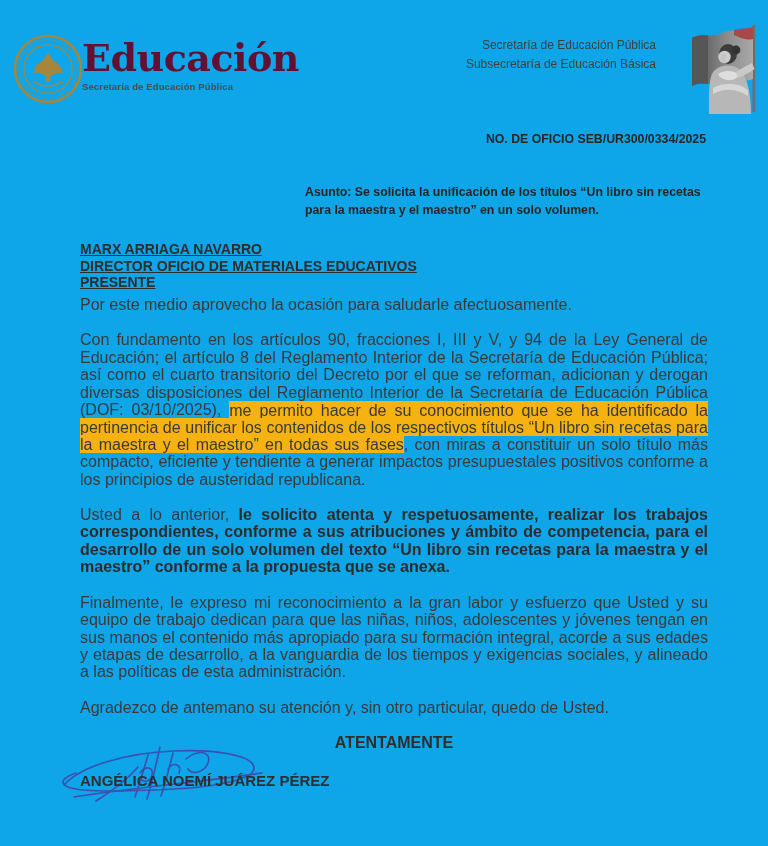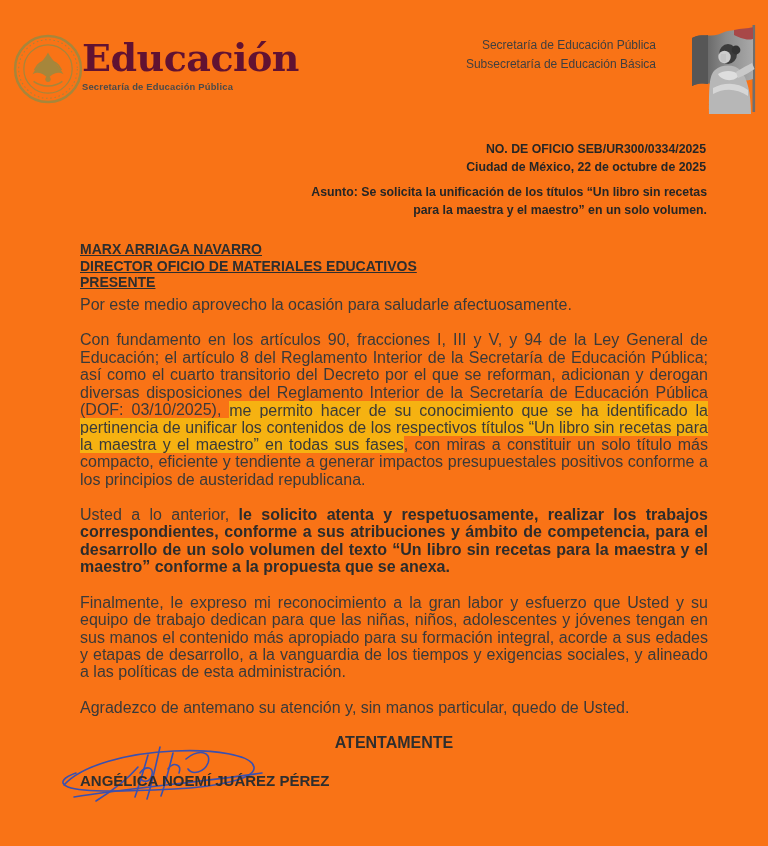--- a/index.html
+++ b/index.html
@@ -1,39 +1,39 @@
 <!DOCTYPE html>
 <html><head>
 <meta charset="utf-8">
 <style>
   html,body{margin:0;padding:0;background:#ffffff;}
   .page{
-    position:relative;width:768px;height:846px;background:#f97316;
+    position:relative;width:768px;height:846px;background:#0ea5e9;
     font-family:"Liberation Sans",sans-serif;color:#3a3a3a;overflow:hidden;
   }
   
   .seal{position:absolute;left:12px;top:32px;width:72px;height:74px;}
   .logo-block{position:absolute;left:82px;top:38px;}
   .wordmark{
     font-family:"DejaVu Serif","Liberation Serif",serif;
     font-weight:bold;font-size:38px;line-height:40px;color:#611232;letter-spacing:-0.5px;
   }
   .logo-sub{font-size:9.4px;font-weight:bold;color:#4a4a4a;margin-top:3px;letter-spacing:0.2px;}
   .dept-lines{
     position:absolute;top:36px;right:112px;text-align:right;
     font-size:12px;line-height:19px;color:#3f3f3f;
   }
   .flag-art{position:absolute;right:0px;top:24px;width:102px;height:90px;}
   
   .meta{
-    position:absolute;top:141px;right:62px;text-align:right;
+    position:absolute;top:131px;right:62px;text-align:right;
     font-weight:bold;font-size:12.3px;line-height:17.5px;color:#262626;
   }
   .subject{
-    position:absolute;top:184px;left:305px;width:402px;text-align:right;
+    position:absolute;top:184px;left:305px;width:402px;text-align:left;
     font-weight:bold;font-size:12.3px;line-height:17.5px;color:#262626;
   }
   
   .recipient{
     position:absolute;left:80px;top:241px;
     font-weight:bold;font-size:14px;line-height:16.5px;color:#2e2e2e;text-decoration:underline;
   }
   
   .body-flow{
     position:absolute;left:80px;top:296px;width:628px;
@@ -96,37 +96,36 @@
     <circle cx="58.5" cy="33" r="6.2" fill="#cdcdcd"></circle>
     <path d="M55,30 C54,33 54,36 56,38 L60,38 L60,30 Z" fill="#c4c4c4"></path>
     <path d="M49,46 C56,40 69,40 75,47 C81,54 85,68 85,90 L43,90 C43,64 43,51 49,46 Z" fill="#b7b7b7"></path>
     <path d="M52,50 C58,46 68,46 73,51 C70,58 56,58 52,50 Z" fill="#dedede"></path>
     <path d="M47,64 C58,58 72,58 82,66 L82,72 C70,64 58,64 47,70 Z" fill="#d6d6d6"></path>
     <path d="M70,48 C76,44 82,41 86,39 L88.5,45 C83,49 77,52 72,54 Z" fill="#c9c9c9"></path>
   </svg>
 
   <div class="meta">
     <div>NO. DE OFICIO SEB/UR300/0334/2025</div>
-    <div>Ciudad de México, 22 de octubre de 2025</div>
   </div>
 
   <div class="subject">Asunto: Se solicita la unificación de los títulos “Un libro sin recetas para la maestra y el maestro” en un solo volumen.</div>
 
   <div class="recipient">
     <div>MARX ARRIAGA NAVARRO</div>
     <div>DIRECTOR OFICIO DE MATERIALES EDUCATIVOS</div>
     <div>PRESENTE</div>
   </div>
 
   <div class="body-flow">
     <p>Por este medio aprovecho la ocasión para saludarle afectuosamente.</p>
     <p><span>Con fundamento en los artículos 90, fracciones I, III y V, y 94 de la Ley General de Educación; el artículo 8 del Reglamento Interior de la Secretaría de Educación Pública; así como el cuarto transitorio del Decreto por el que se reforman, adicionan y derogan diversas disposiciones del Reglamento Interior de la Secretaría de Educación Pública (DOF: 03/10/2025), </span><mark class="hl">me permito hacer de su conocimiento que se ha identificado la pertinencia de unificar los contenidos de los respectivos títulos “Un libro sin recetas para la maestra y el maestro” en todas sus fases</mark><span>, con miras a constituir un solo título más compacto, eficiente y tendiente a generar impactos presupuestales positivos conforme a los principios de austeridad republicana.</span></p>
     <p><span>Usted a lo anterior, </span><span class="b">le solicito atenta y respetuosamente, realizar los trabajos correspondientes, conforme a sus atribuciones y ámbito de competencia, para el desarrollo de un solo volumen del texto “Un libro sin recetas para la maestra y el maestro” conforme a la propuesta que se anexa.</span></p>
     <p>Finalmente, le expreso mi reconocimiento a la gran labor y esfuerzo que Usted y su equipo de trabajo dedican para que las niñas, niños, adolescentes y jóvenes tengan en sus manos el contenido más apropiado para su formación integral, acorde a sus edades y etapas de desarrollo, a la vanguardia de los tiempos y exigencias sociales, y alineado a las políticas de esta administración.</p>
-    <p>Agradezco de antemano su atención y, sin manos particular, quedo de Usted.</p>
+    <p>Agradezco de antemano su atención y, sin otro particular, quedo de Usted.</p>
     <p class="valediction">ATENTAMENTE</p>
   </div>
 
   <svg class="signature" viewBox="0 0 212 66" aria-hidden="true">
     <g fill="none" stroke="#3A50B0" stroke-width="1.6" stroke-linecap="round">
       <path d="M8,44 C26,24 72,12 118,10 C158,8 196,14 198,26 C200,38 160,46 118,48 C76,50 28,52 12,46 C2,42 8,36 20,32"></path>
       <path d="M92,14 C88,28 84,42 79,56"></path>
       <path d="M104,6 C100,24 96,42 91,58"></path>
       <path d="M117,12 C113,28 109,44 105,55"></path>
       <path d="M84,32 C90,24 98,26 96,34 C94,42 86,42 84,36"></path>

